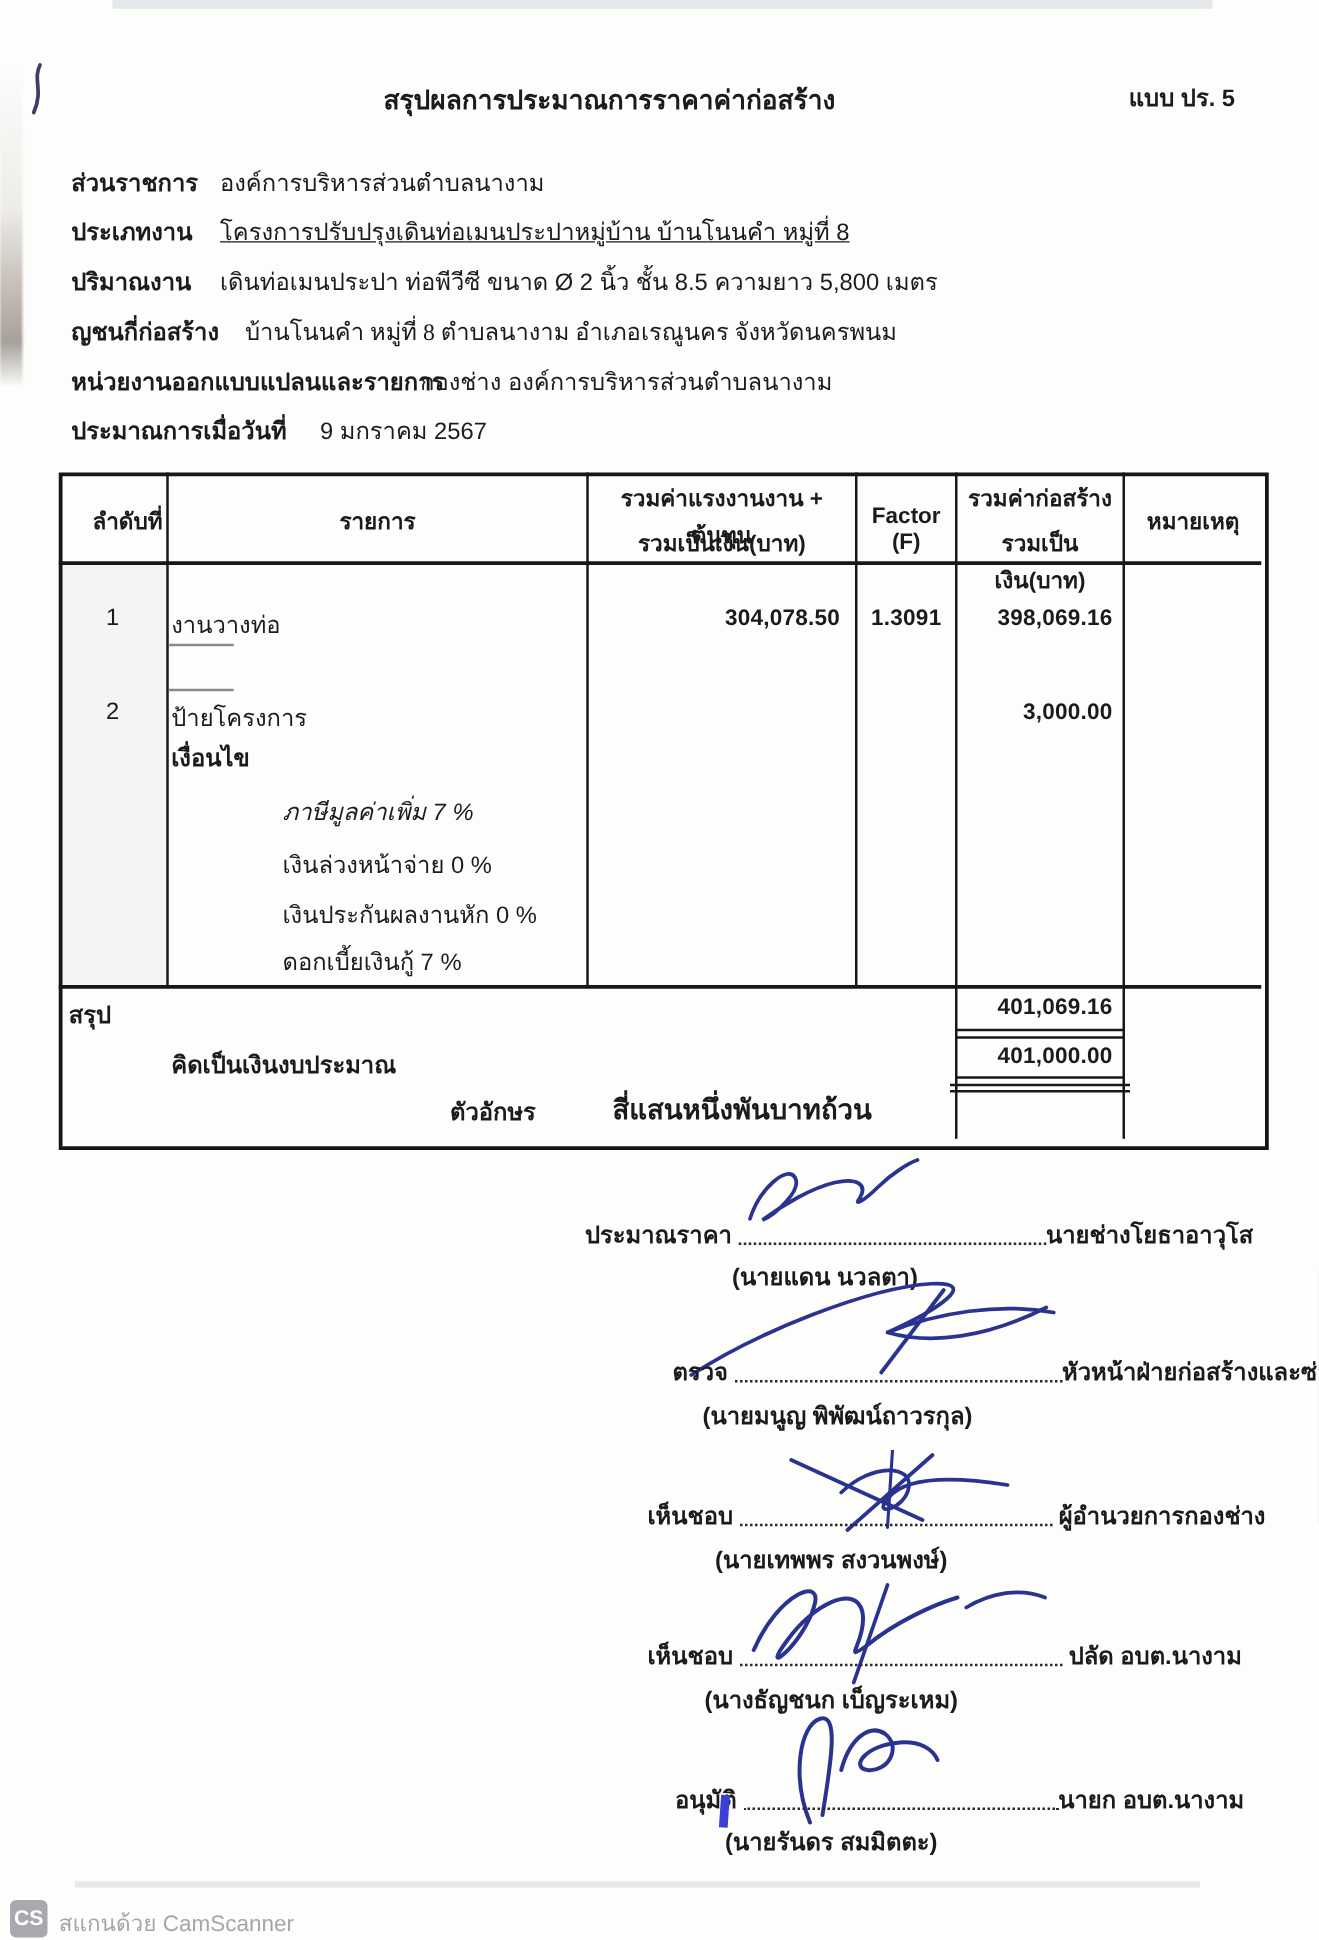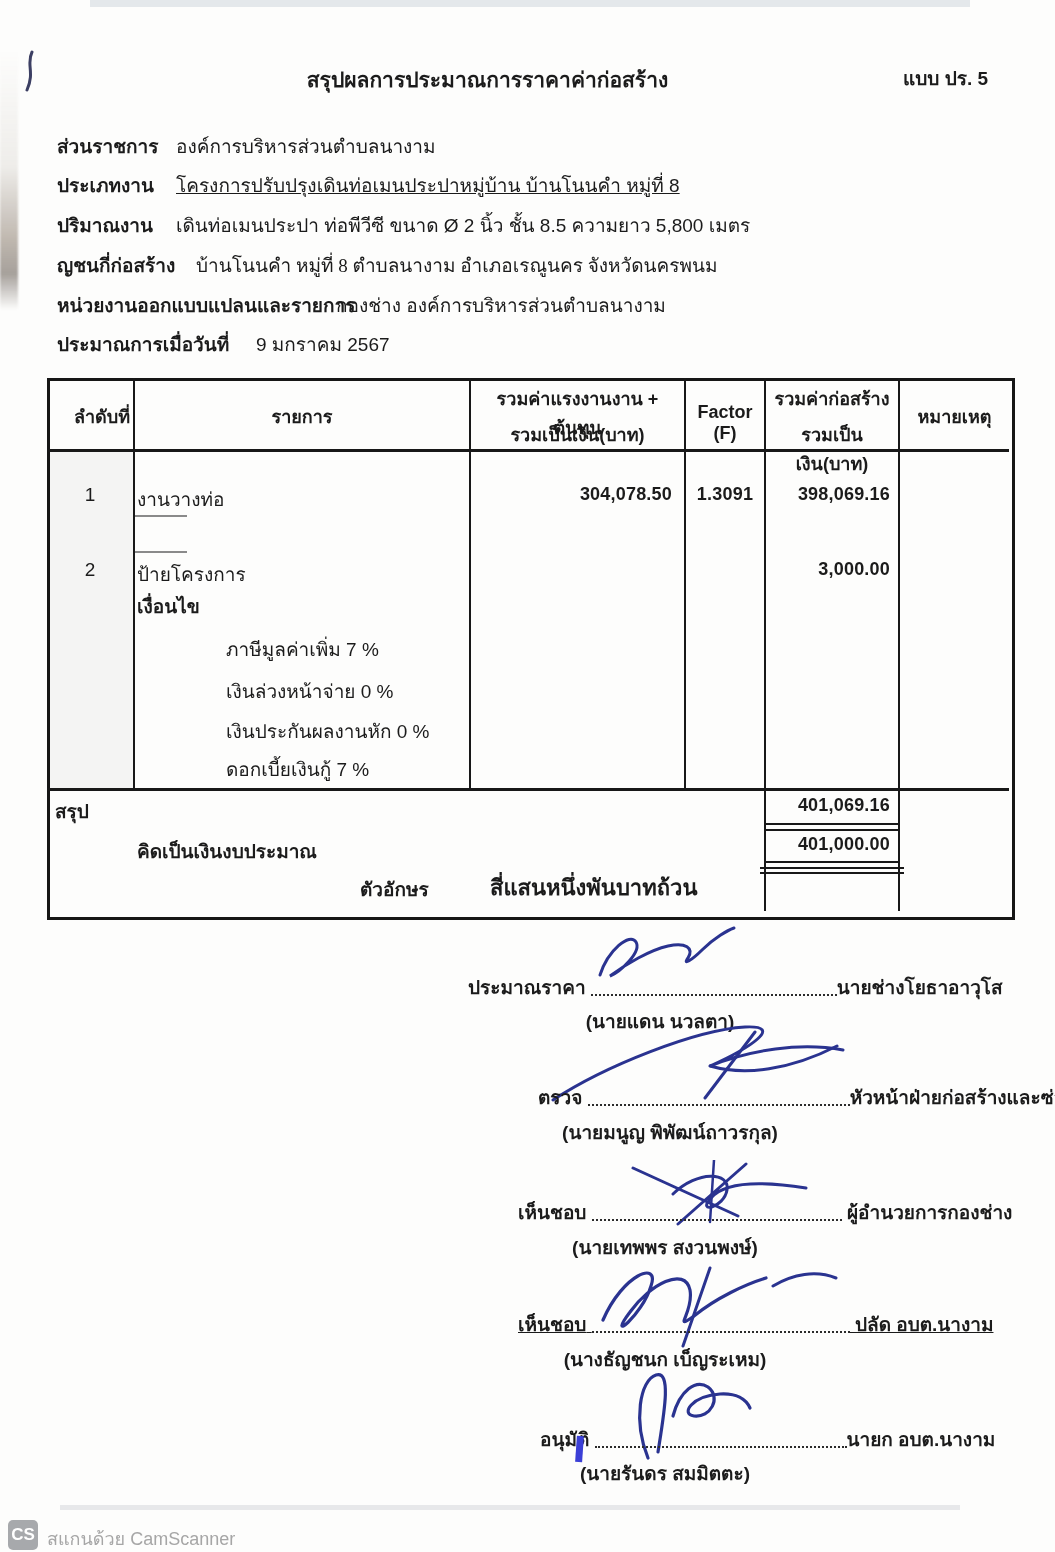--- a/index.html
+++ b/index.html
@@ -113,21 +113,21 @@
   <div class="dashline" style="left:135px;top:515px;width:52px;height:2px;"></div>
   <div class="dashline" style="left:135px;top:551px;width:52px;height:2px;"></div>
 
   <div class="abs fs19" style="left:0;top:559px;width:1055px;">
     <span class="abs" style="left:47px;width:86px;text-align:center;">2</span>
     <span class="abs" style="left:137px;">ป้ายโครงการ</span>
     <span class="abs num" style="left:766px;width:124px;text-align:right;">3,000.00</span>
   </div>
 
   <div class="abs fs19 b" style="left:137px;top:591px;">เงื่อนไข</div>
-  <div class="abs fs19" style="left:226px;top:634px;">ภาษีมูลค่าเพิ่ม  7 %</div>
+  <div class="abs fs19" style="left:226px;top:634px;font-style:italic;">ภาษีมูลค่าเพิ่ม  7 %</div>
   <div class="abs fs19" style="left:226px;top:676px;">เงินล่วงหน้าจ่าย  0 %</div>
   <div class="abs fs19" style="left:226px;top:716px;">เงินประกันผลงานหัก  0  %</div>
   <div class="abs fs19" style="left:226px;top:754px;">ดอกเบี้ยเงินกู้  7 %</div>
 
   <div class="abs fs19 b" style="left:55px;top:796px;">สรุป</div>
   <div class="abs num" style="left:766px;top:795px;width:124px;text-align:right;">401,069.16</div>
   <div class="abs fs19 b" style="left:137px;top:836px;">คิดเป็นเงินงบประมาณ</div>
   <div class="abs num b" style="left:766px;top:834px;width:124px;text-align:right;font-weight:700;">401,000.00</div>
   <div class="abs fs19 b" style="left:360px;top:874px;">ตัวอักษร</div>
   <div class="abs b" style="left:490px;top:870px;font-size:22px;">สี่แสนหนึ่งพันบาทถ้วน</div>
@@ -158,21 +158,21 @@
   <div class="sigrow" style="left:518px;top:1197px;">
     <span>เห็นชอบ</span>
     <span class="dots" style="width:250px;"></span><span> ผู้อำนวยการกองช่าง</span>
   </div>
   <div class="signame" style="left:505px;top:1232px;">(นายเทพพร  สงวนพงษ์)</div>
 
   <svg class="sigsvg" style="left:588px;top:1258px;" width="260" height="92" viewBox="0 0 260 92">
     <path d="M15,62 C35,16 72,2 63,28 C54,58 18,86 42,54 C62,26 97,8 102,32 C106,54 84,74 106,58 C128,40 158,26 178,20" stroke="#2a3390" stroke-width="3.2" fill="none" stroke-linecap="round"></path>
     <path d="M122,10 L95,88 M185,28 C205,16 228,12 248,20" stroke="#2a3390" stroke-width="3" fill="none" stroke-linecap="round"></path>
   </svg>
-  <div class="sigrow" style="left:518px;top:1309px;text-decoration:underline;">
+  <div class="sigrow" style="left:518px;top:1309px;">
     <span>เห็นชอบ</span>
     <span class="dots" style="width:258px;"></span><span> ปลัด อบต.นางาม</span>
   </div>
   <div class="signame" style="left:505px;top:1344px;">(นางธัญชนก  เบ็ญระเหม)</div>
 
   <svg class="sigsvg" style="left:608px;top:1366px;" width="160" height="96" viewBox="0 0 160 96">
     <path d="M40,92 C25,55 32,14 48,9 C64,4 56,48 50,86 M65,50 C72,24 88,13 100,21 C114,32 102,52 86,50 C72,48 84,30 112,28 C128,27 138,33 142,42" stroke="#2a3390" stroke-width="3.2" fill="none" stroke-linecap="round"></path>
   </svg>
   <div class="sigrow" style="left:540px;top:1424px;">
     <span>อนุมัติ</span>

